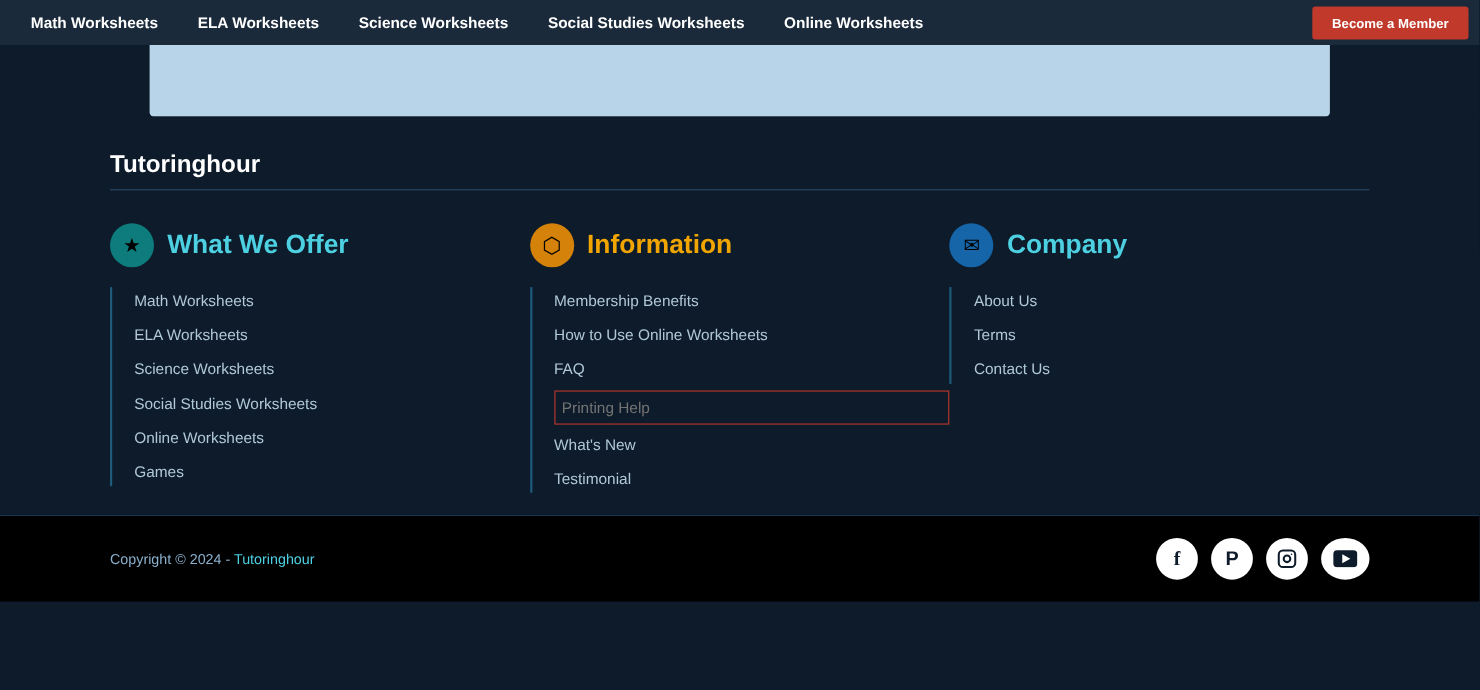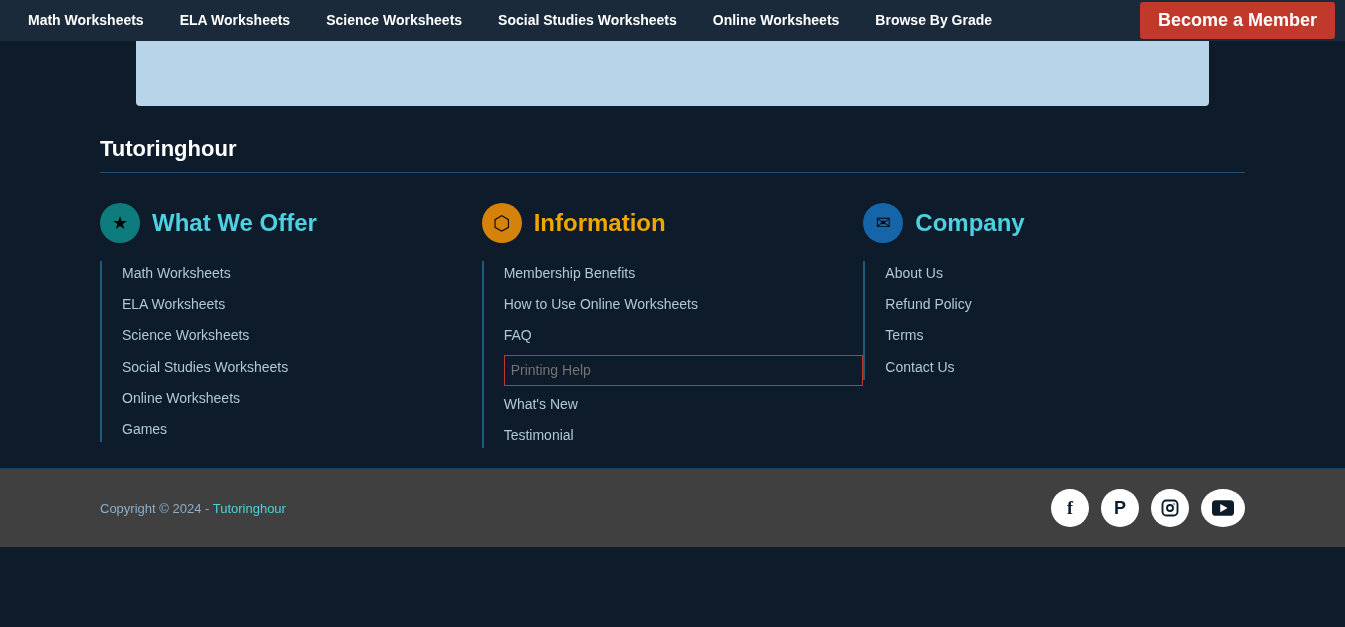--- a/index.html
+++ b/index.html
@@ -24,21 +24,21 @@
       text-decoration: none;
       font-size: 14px;
       font-weight: 600;
       padding: 0 18px;
       display: block;
       line-height: 41px;
     }
     .become-member-btn {
       background: #c0392b;
       color: #fff;
-      font-size: 18px;
+      font-size: 12px;
       font-weight: 700;
       padding: 8px 18px;
       border: none;
       cursor: pointer;
       border-radius: 3px;
       white-space: nowrap;
     }
 
     
     .hero-strip {
@@ -113,21 +113,21 @@
       line-height: 1.8;
     }
     .footer-col-links a.highlighted {
       border: 1px solid #c0392b;
       padding: 2px 6px;
       color: #737373;
     }
 
     
     .footer-bottom {
-      background: #404040;
+      background: #000000;
       padding: 20px 100px;
       display: flex;
       align-items: center;
       justify-content: space-between;
       border-top: 1px solid #1a3a5a;
       text-align: center;
     }
     .copyright {
       color: #8aafcc;
       font-size: 13px;
@@ -164,23 +164,20 @@
       <a href="#">ELA Worksheets</a>
     </li>
     <li>
       <a href="#">Science Worksheets</a>
     </li>
     <li>
       <a href="#">Social Studies Worksheets</a>
     </li>
     <li>
       <a href="#">Online Worksheets</a>
-    </li>
-    <li>
-      <a href="#">Browse By Grade</a>
     </li>
   </ul>
   <button class="become-member-btn">Become a Member</button>
 </nav>
 
 <div style="background:#0d1b2a; padding: 0 68px 0 68px;">
   <div class="hero-strip"></div>
 </div>
 
 <div class="footer-container">
@@ -219,21 +216,20 @@
       </div>
     </div>
 
     <div class="footer-col">
       <div class="footer-col-header">
         <div class="col-icon blue">✉</div>
         <span class="col-title">Company</span>
       </div>
       <div class="footer-col-links">
         <a href="#">About Us</a>
-        <a href="#">Refund Policy</a>
         <a href="#">Terms</a>
         <a href="#">Contact Us</a>
       </div>
     </div>
   </div>
 </div>
 
 <div class="footer-bottom">
   <div class="copyright">
     Copyright © 2024 - <span>Tutoringhour</span>

